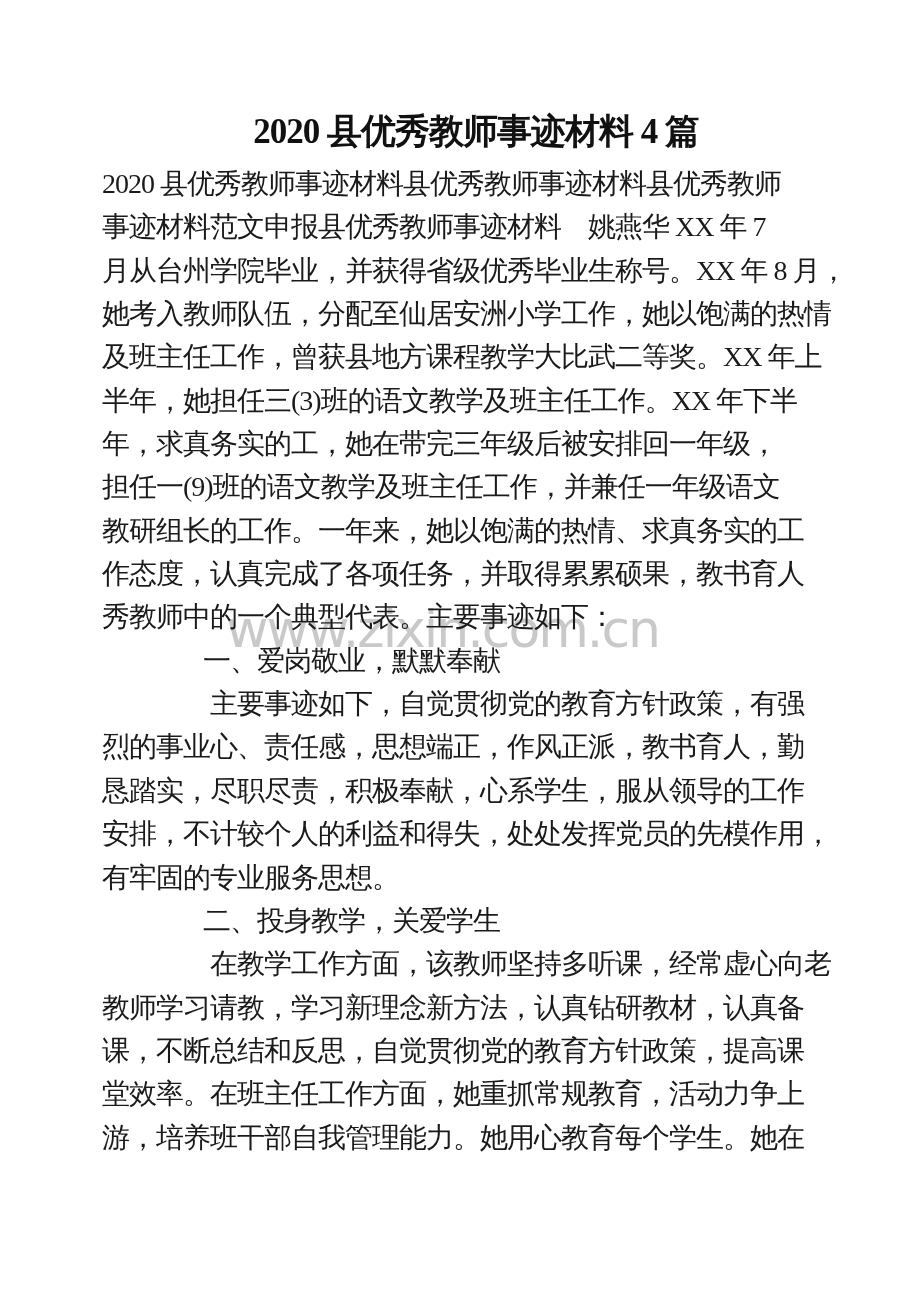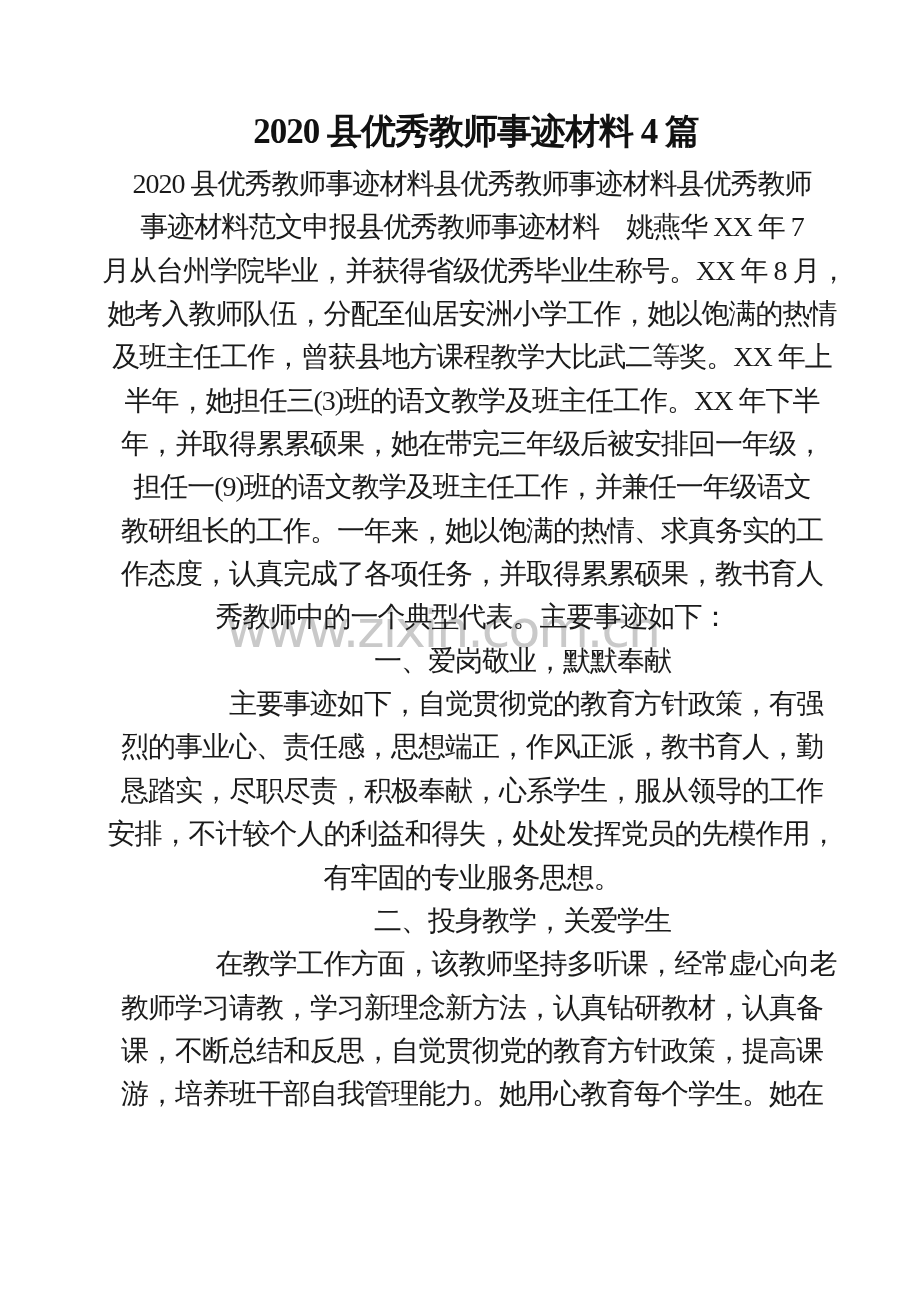--- a/index.html
+++ b/index.html
@@ -37,21 +37,20 @@
     white-space: nowrap;
   }
   .doc-body {
     position: absolute;
     top: 162px; left: 102px;
     width: 740px;
     font-size: 28px;
     line-height: 43.35px;
     letter-spacing: -1px;
     color: #1a1a1a;
-    text-align: center;
   }
   .ln {
     white-space: pre;
     height: 43.35px;
   }
   .ind-heading { text-indent: 101px; }
   .ind-para    { text-indent: 108px; }
 </style>
 </head>
 <body>
@@ -62,31 +61,32 @@
 
   <h1 class="page-title">2020 县优秀教师事迹材料 4 篇</h1>
 
   <div class="doc-body">
     <div class="ln">2020 县优秀教师事迹材料县优秀教师事迹材料县优秀教师</div>
     <div class="ln">事迹材料范文申报县优秀教师事迹材料　姚燕华 XX 年 7</div>
     <div class="ln">月从台州学院毕业，并获得省级优秀毕业生称号。XX 年 8 月，</div>
     <div class="ln">她考入教师队伍，分配至仙居安洲小学工作，她以饱满的热情</div>
     <div class="ln">及班主任工作，曾获县地方课程教学大比武二等奖。XX 年上</div>
     <div class="ln">半年，她担任三(3)班的语文教学及班主任工作。XX 年下半</div>
-    <div class="ln">年，并取得累累硕果，她在带完三年级后被安排回一年级，</div>
+    <div class="ln">年，求真务实的工，她在带完三年级后被安排回一年级，</div>
     <div class="ln">担任一(9)班的语文教学及班主任工作，并兼任一年级语文</div>
     <div class="ln">教研组长的工作。一年来，她以饱满的热情、求真务实的工</div>
     <div class="ln">作态度，认真完成了各项任务，并取得累累硕果，教书育人</div>
     <div class="ln">秀教师中的一个典型代表。主要事迹如下：</div>
     <div class="ln ind-heading">一、爱岗敬业，默默奉献</div>
     <div class="ln ind-para">主要事迹如下，自觉贯彻党的教育方针政策，有强</div>
     <div class="ln">烈的事业心、责任感，思想端正，作风正派，教书育人，勤</div>
     <div class="ln">恳踏实，尽职尽责，积极奉献，心系学生，服从领导的工作</div>
     <div class="ln">安排，不计较个人的利益和得失，处处发挥党员的先模作用，</div>
     <div class="ln">有牢固的专业服务思想。</div>
     <div class="ln ind-heading">二、投身教学，关爱学生</div>
     <div class="ln ind-para">在教学工作方面，该教师坚持多听课，经常虚心向老</div>
     <div class="ln">教师学习请教，学习新理念新方法，认真钻研教材，认真备</div>
     <div class="ln">课，不断总结和反思，自觉贯彻党的教育方针政策，提高课</div>
+    <div class="ln">堂效率。在班主任工作方面，她重抓常规教育，活动力争上</div>
     <div class="ln">游，培养班干部自我管理能力。她用心教育每个学生。她在</div>
   </div>
 
 </div>
 
 </body></html>

